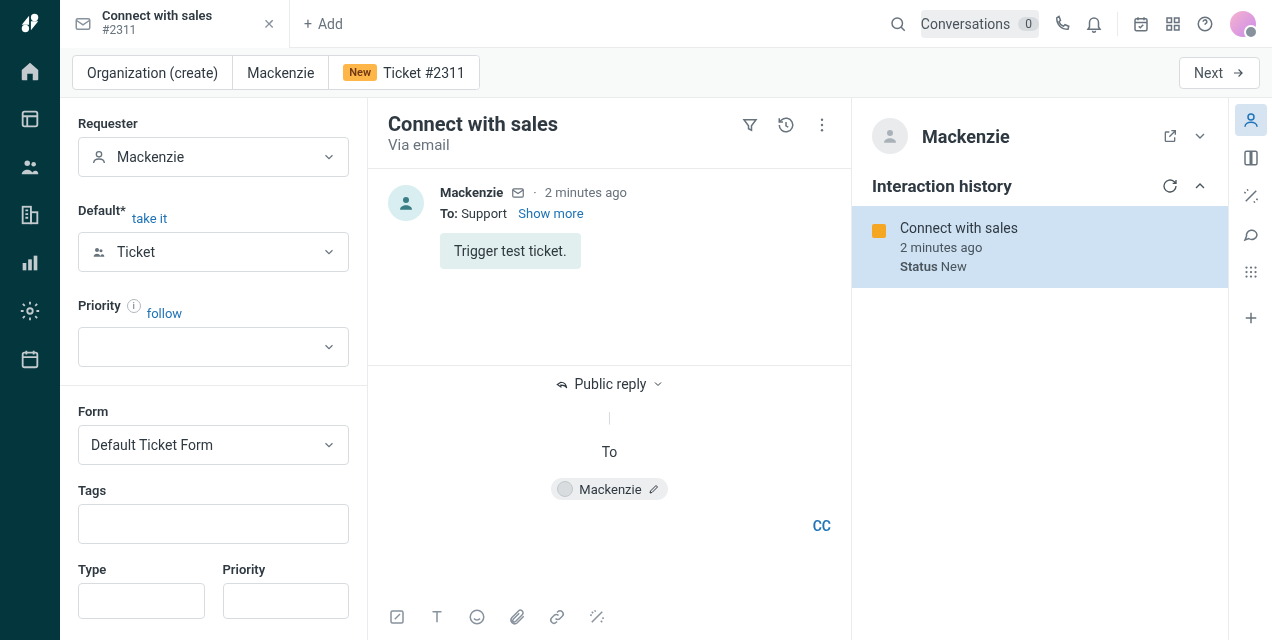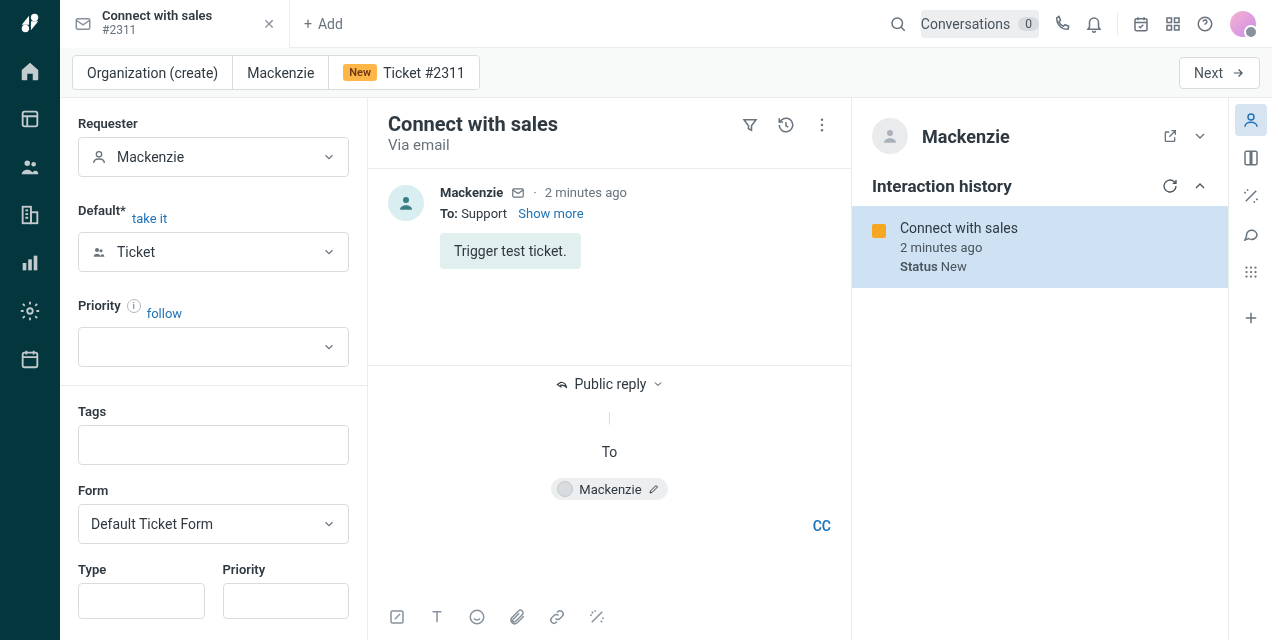--- a/index.html
+++ b/index.html
@@ -301,34 +301,34 @@
                 <svg width="14" height="14" viewBox="0 0 24 24" fill="none" stroke="currentColor" stroke-width="2">
                   <path d="M6 9l6 6 6-6"></path>
                 </svg>
               </span>
           </div>
         </div>
 
         <hr class="sep">
 
         <div class="field-group">
-          <div class="field-label">Tags</div>
-          <div class="input-empty"></div>
-        </div>
-
-        <div class="field-group">
           <div class="field-label">Form</div>
           <div class="select">
             <span>Default Ticket Form</span>
             <span class="chev">
                 <svg width="14" height="14" viewBox="0 0 24 24" fill="none" stroke="currentColor" stroke-width="2">
                   <path d="M6 9l6 6 6-6"></path>
                 </svg>
               </span>
           </div>
+        </div>
+
+        <div class="field-group">
+          <div class="field-label">Tags</div>
+          <div class="input-empty"></div>
         </div>
 
         <div class="half-row" style="position:relative;">
           <div class="field-group">
             <div class="field-label">Type</div>
             <div class="select" style="height:36px;">
               
               
             </div>
           </div>

